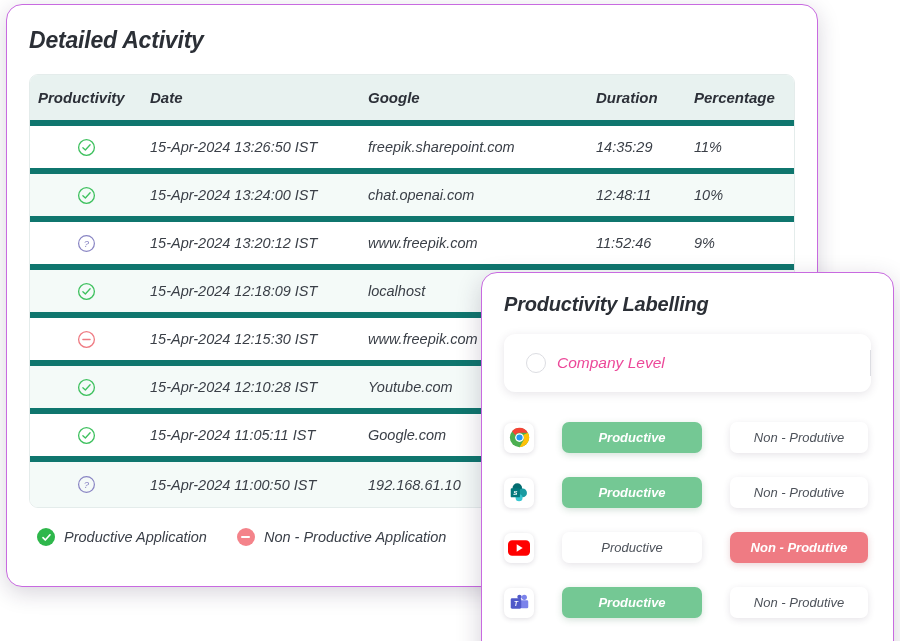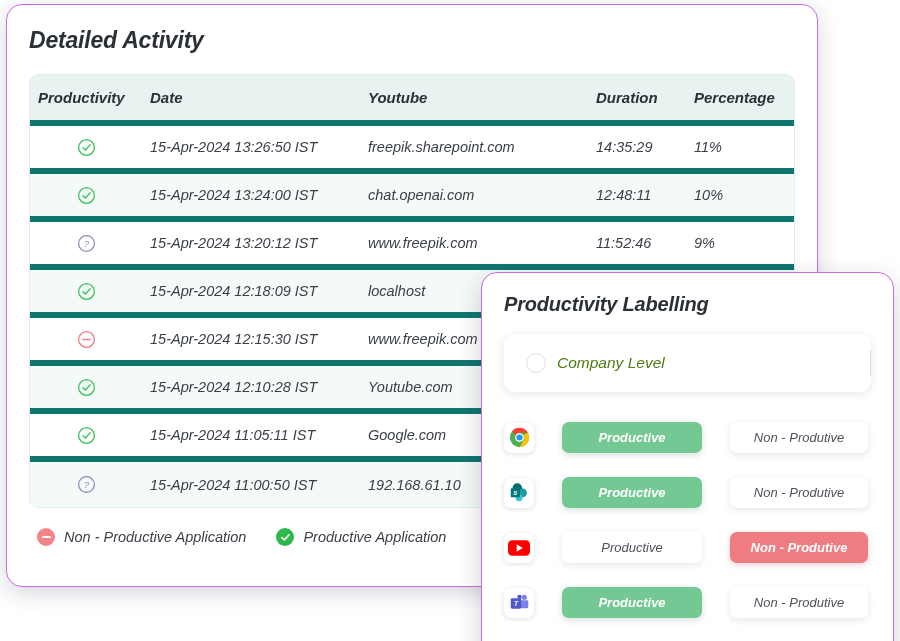--- a/index.html
+++ b/index.html
@@ -122,21 +122,21 @@
   }
   .scope-sep { width: 1px; height: 26px; background: #dcdde2; }
   .radio {
     width: 20px; height: 20px; border-radius: 50%;
     border: 1.5px solid #dcdde2; background: #fff;
     display: flex; align-items: center; justify-content: center;
     flex: 0 0 auto;
   }
   .radio .fill { width: 12px; height: 12px; border-radius: 50%; background: #d092e8; display: none; }
   .radio.on .fill { display: block; }
-  .scope-opt .lbl { font-size: 15.5px; color: #4d7c0f; }
+  .scope-opt .lbl { font-size: 15.5px; color: #ec4899; }
 
   .app-list { margin-top: 18px; }
   .app-row {
     display: flex;
     align-items: center;
     gap: 28px;
     height: 55px;
   }
   .app-icon {
     width: 30px; height: 30px;
@@ -169,21 +169,21 @@
     <div id="activity-inner">
 
       <div class="card-title">Detailed Activity</div>
 
       <div class="table-wrap">
         <table class="activity">
           <thead>
             <tr>
               <th class="col-prod">Productivity</th>
               <th class="col-date">Date</th>
-              <th class="col-site">Youtube</th>
+              <th class="col-site">Google</th>
               <th class="col-dur">Duration</th>
               <th class="col-pct">Percentage</th>
             </tr>
           </thead>
           <tbody id="activity-body">
               <tr>
                 <td class="col-prod"><svg class="sicon" viewBox="0 0 20 20">
                     <circle cx="10" cy="10" r="8.3" fill="none" stroke="#3fc15f" stroke-width="1.4"></circle>
                     <path d="M6.2 10.2 L8.8 12.7 L13.8 7.1" fill="none" stroke="#3fc15f" stroke-width="1.4" stroke-linecap="round" stroke-linejoin="round"></path>
                   </svg></td>
@@ -261,32 +261,32 @@
                 <td class="col-site">192.168.61.10</td>
                 <td class="col-dur"></td>
                 <td class="col-pct"></td>
               </tr>
             </tbody>
         </table>
       </div>
 
       <div class="legend">
         <div class="legend-item">
+          <span class="dot green">
+            <svg width="11" height="11" viewBox="0 0 11 11">
+                <path d="M2 5.6 L4.3 8 L9 2.8" stroke="#ffffff" stroke-width="1.7" fill="none" stroke-linecap="round" stroke-linejoin="round"></path>
+              </svg>
+          </span>
+          <span class="lbl">Productive Application</span>
+        </div>
+        <div class="legend-item">
           <span class="dot red">
               <span class="bar"></span>
             </span>
           <span class="lbl">Non - Productive Application</span>
-        </div>
-        <div class="legend-item">
-          <span class="dot green">
-            <svg width="11" height="11" viewBox="0 0 11 11">
-                <path d="M2 5.6 L4.3 8 L9 2.8" stroke="#ffffff" stroke-width="1.7" fill="none" stroke-linecap="round" stroke-linejoin="round"></path>
-              </svg>
-          </span>
-          <span class="lbl">Productive Application</span>
         </div>
       </div>
 
     </div>
   </div>
 
   <div id="label-card">
 
     <div class="card-title">Productivity Labelling</div>
 

